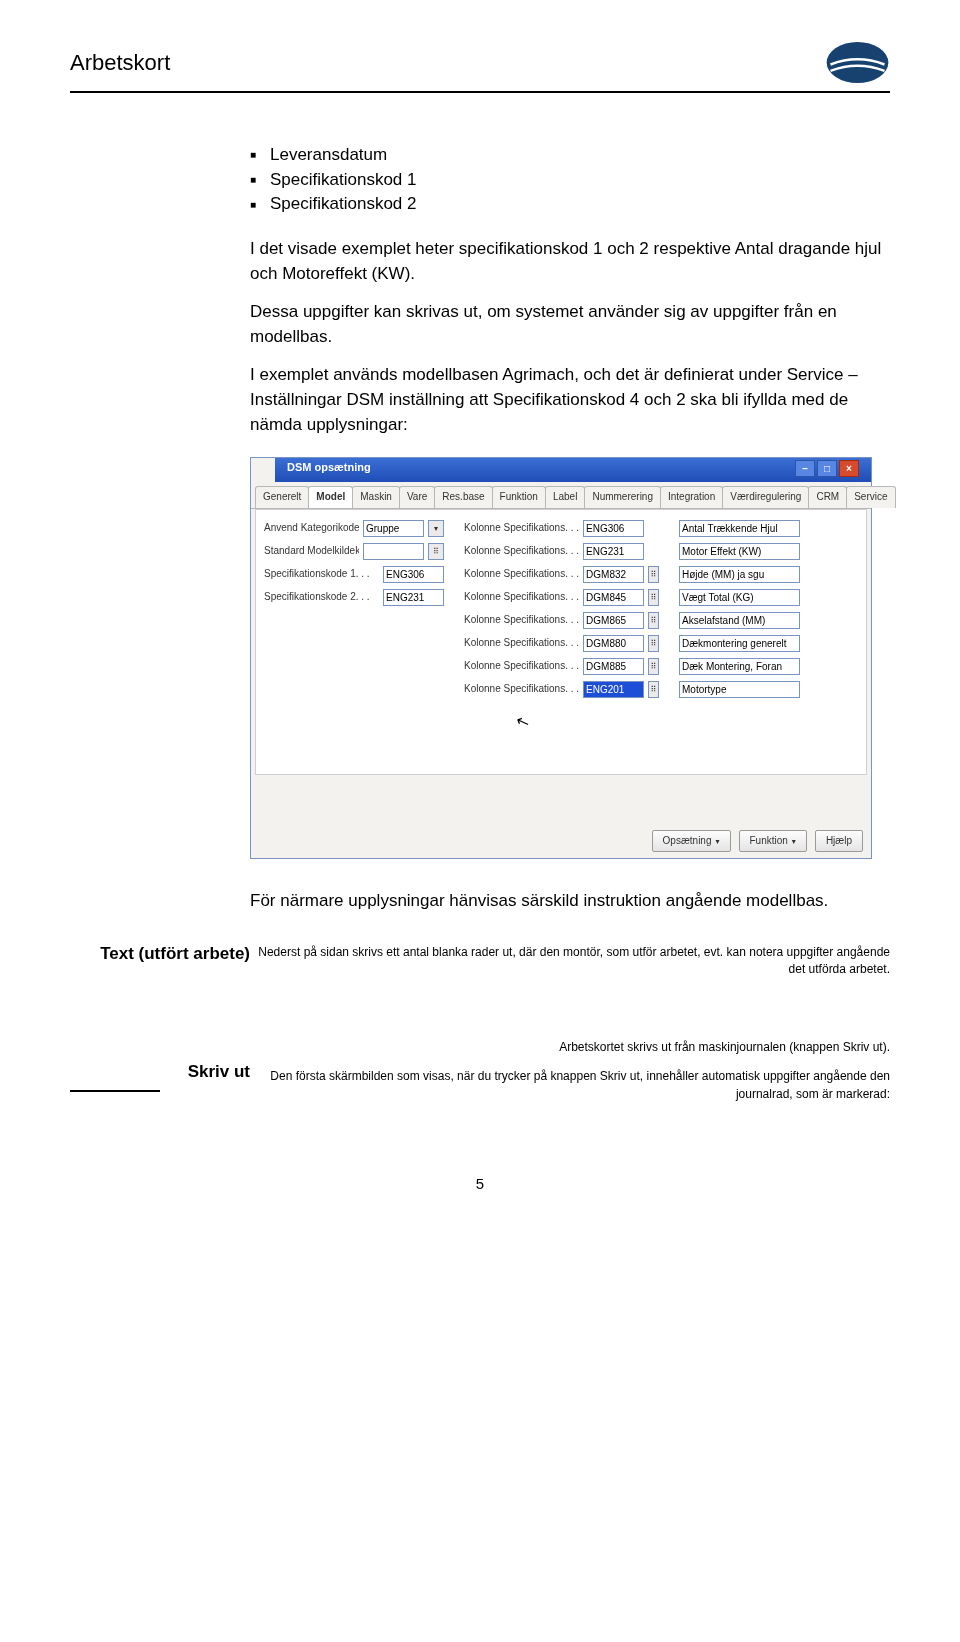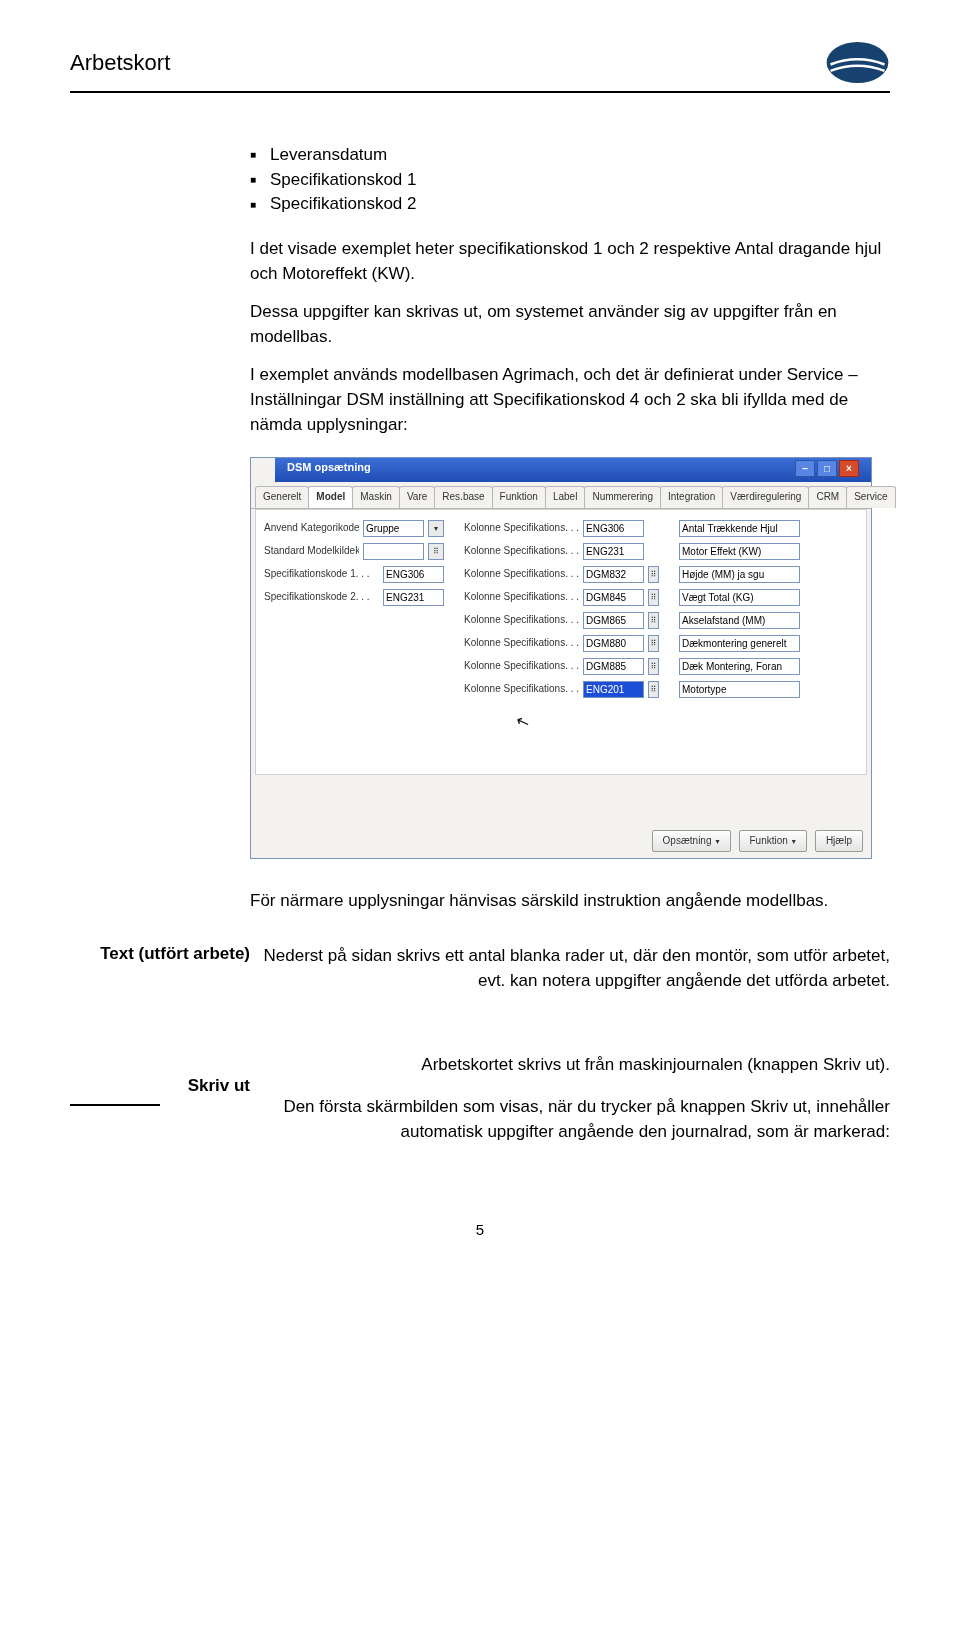--- a/index.html
+++ b/index.html
@@ -193,21 +193,21 @@
     margin-top: 30px;
     text-align: right;
   }
   .label-row .side-label {
     width: 180px;
     font-weight: bold;
     font-size: 17px;
   }
   .label-row .side-text {
     flex: 1;
-    font-size: 17px;
+    font-size: 12px;
     line-height: 1.45;
   }
   .skriv-underline {
     width: 90px;
     border-bottom: 2px solid #000;
     margin-top: 8px;
   }
   .page-num {
     text-align: center;
     font-size: 15px;

